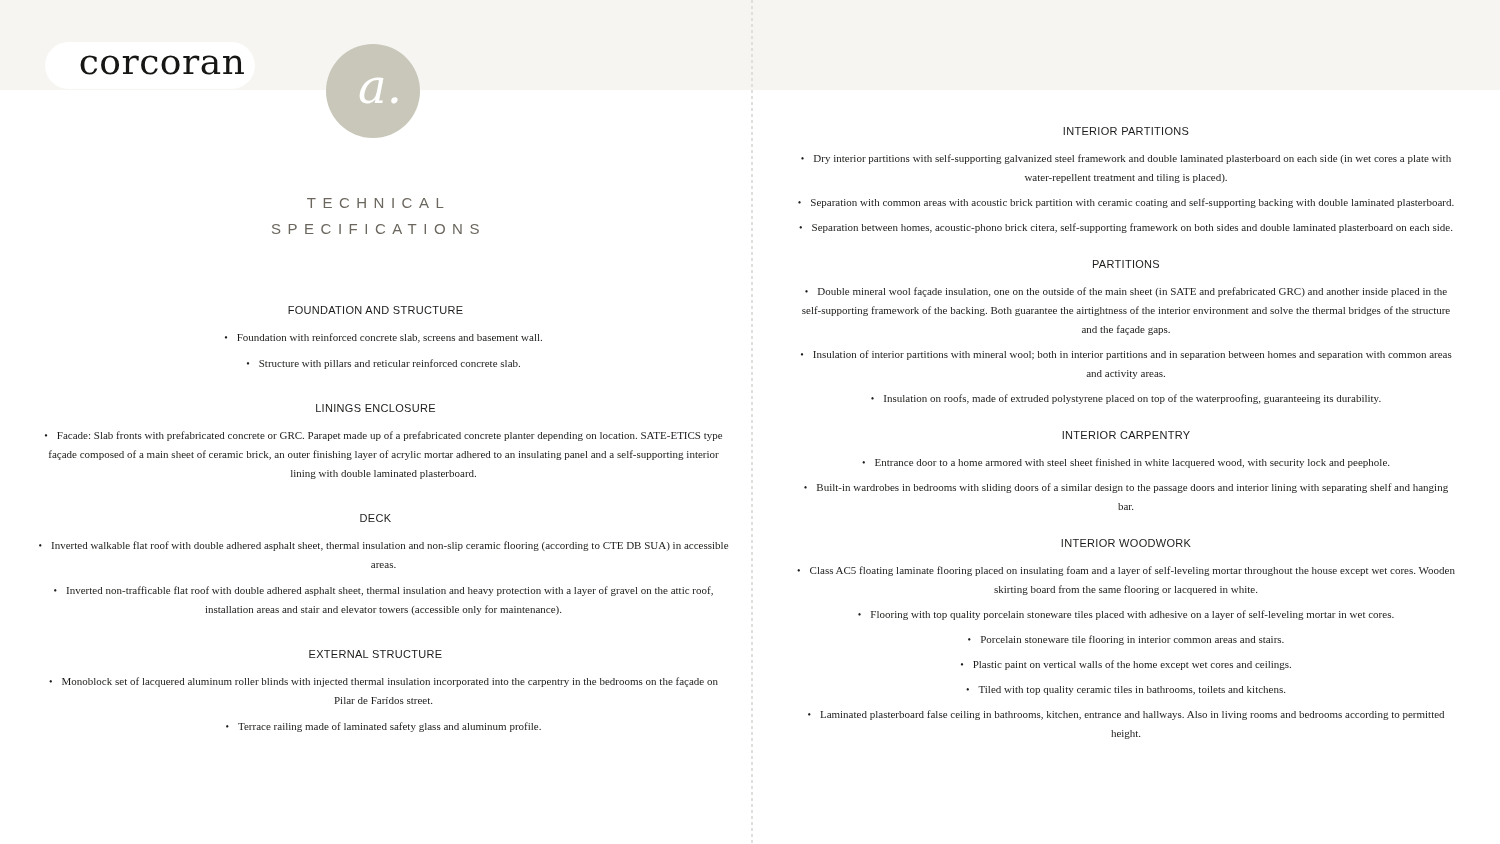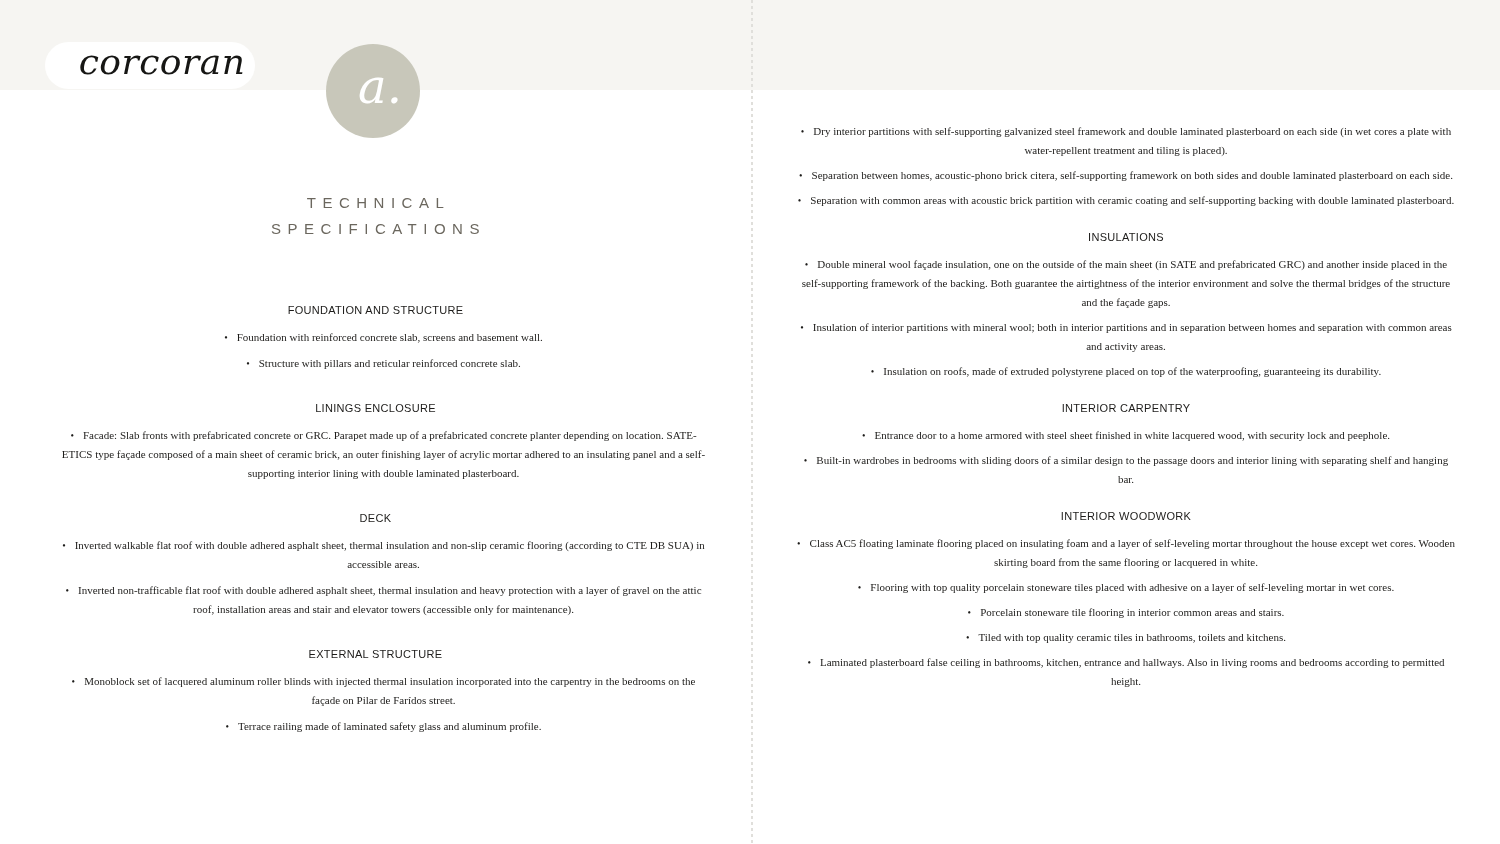--- a/index.html
+++ b/index.html
@@ -20,40 +20,40 @@
   .band{
     position:absolute;left:0;top:0;width:1500px;height:90px;
     background:var(--band);
   }
   .brand-pill{
     position:absolute;left:45px;top:42px;width:210px;height:47px;
     background:#ffffff;border-radius:26px;
     display:flex;align-items:center;justify-content:center;
   }
   .brand-pill span{
-    font-family:"DejaVu Serif",serif;font-style:italic;
+    font-family:"DejaVu Serif",serif;
     font-size:36px;color:#161614;line-height:1;
     padding-bottom:7px;letter-spacing:0.5px;margin-left:24px;
   }
   .monogram-circle{
     position:absolute;left:326px;top:44px;width:94px;height:94px;
     border-radius:50%;background:var(--badge);
     display:flex;align-items:center;justify-content:center;
   }
   .monogram-circle span{
     font-family:"DejaVu Serif",serif;font-style:italic;
     font-size:48px;color:#ffffff;line-height:1;
     padding:0 0 10px 14px;
   }
   .divider{
     position:absolute;left:751px;top:0;height:844px;width:2px;
     background-image:repeating-linear-gradient(to bottom,var(--divider) 0 3px,transparent 3px 6px);
   }
   .col{position:absolute;top:0;}
-  .col-left{left:0;width:751px;padding:190px 44px 0;}
+  .col-left{left:0;width:751px;padding:190px 22px 0;}
   .col-right{left:752px;width:748px;padding:122px 44px 0;}
   .doc-title{
     margin:0 0 59px;text-align:center;font-weight:400;
     font-size:15px;line-height:26px;letter-spacing:6.5px;
     color:var(--title_gray);
     padding-left:6px; 
   }
   .spec-heading{
     margin:0 0 8px;text-align:center;font-weight:400;
     font-size:11px;line-height:19px;letter-spacing:0.3px;
@@ -108,37 +108,39 @@
         <h3 class="spec-heading">EXTERNAL STRUCTURE</h3>
         <p class="spec-bullet"><span class="bullet-mark">•</span><span>Monoblock set of lacquered aluminum roller blinds with injected thermal insulation incorporated into the carpentry in the bedrooms on the façade on Pilar de Farídos street.</span></p>
         <p class="spec-bullet"><span class="bullet-mark">•</span><span>Terrace railing made of laminated safety glass and aluminum profile.</span></p>
       </section>
     </div>
 </div>
 
 <div class="col col-right">
   <div id="right-sections">
       <section class="spec-section">
+        <h3 class="spec-heading">INTERIOR PARTITIONS</h3>
         <p class="spec-bullet"><span class="bullet-mark">•</span><span>Dry interior partitions with self-supporting galvanized steel framework and double laminated plasterboard on each side (in wet cores a plate with water-repellent treatment and tiling is placed).</span></p>
+        <p class="spec-bullet"><span class="bullet-mark">•</span><span>Separation with common areas with acoustic brick partition with ceramic coating and self-supporting backing with double laminated plasterboard.</span></p>
         <p class="spec-bullet"><span class="bullet-mark">•</span><span>Separation between homes, acoustic-phono brick citera, self-supporting framework on both sides and double laminated plasterboard on each side.</span></p>
-        <p class="spec-bullet"><span class="bullet-mark">•</span><span>Separation with common areas with acoustic brick partition with ceramic coating and self-supporting backing with double laminated plasterboard.</span></p>
       </section>
       <section class="spec-section">
-        <h3 class="spec-heading">INSULATIONS</h3>
+        <h3 class="spec-heading">PARTITIONS</h3>
         <p class="spec-bullet"><span class="bullet-mark">•</span><span>Double mineral wool façade insulation, one on the outside of the main sheet (in SATE and prefabricated GRC) and another inside placed in the self-supporting framework of the backing. Both guarantee the airtightness of the interior environment and solve the thermal bridges of the structure and the façade gaps.</span></p>
         <p class="spec-bullet"><span class="bullet-mark">•</span><span>Insulation of interior partitions with mineral wool; both in interior partitions and in separation between homes and separation with common areas and activity areas.</span></p>
         <p class="spec-bullet"><span class="bullet-mark">•</span><span>Insulation on roofs, made of extruded polystyrene placed on top of the waterproofing, guaranteeing its durability.</span></p>
       </section>
       <section class="spec-section">
         <h3 class="spec-heading">INTERIOR CARPENTRY</h3>
         <p class="spec-bullet"><span class="bullet-mark">•</span><span>Entrance door to a home armored with steel sheet finished in white lacquered wood, with security lock and peephole.</span></p>
         <p class="spec-bullet"><span class="bullet-mark">•</span><span>Built-in wardrobes in bedrooms with sliding doors of a similar design to the passage doors and interior lining with separating shelf and hanging bar.</span></p>
       </section>
       <section class="spec-section">
         <h3 class="spec-heading">INTERIOR WOODWORK</h3>
         <p class="spec-bullet"><span class="bullet-mark">•</span><span>Class AC5 floating laminate flooring placed on insulating foam and a layer of self-leveling mortar throughout the house except wet cores. Wooden skirting board from the same flooring or lacquered in white.</span></p>
         <p class="spec-bullet"><span class="bullet-mark">•</span><span>Flooring with top quality porcelain stoneware tiles placed with adhesive on a layer of self-leveling mortar in wet cores.</span></p>
         <p class="spec-bullet"><span class="bullet-mark">•</span><span>Porcelain stoneware tile flooring in interior common areas and stairs.</span></p>
+        <p class="spec-bullet"><span class="bullet-mark">•</span><span>Plastic paint on vertical walls of the home except wet cores and ceilings.</span></p>
         <p class="spec-bullet"><span class="bullet-mark">•</span><span>Tiled with top quality ceramic tiles in bathrooms, toilets and kitchens.</span></p>
         <p class="spec-bullet"><span class="bullet-mark">•</span><span>Laminated plasterboard false ceiling in bathrooms, kitchen, entrance and hallways. Also in living rooms and bedrooms according to permitted height.</span></p>
       </section>
     </div>
 </div>
 
 </body></html>

